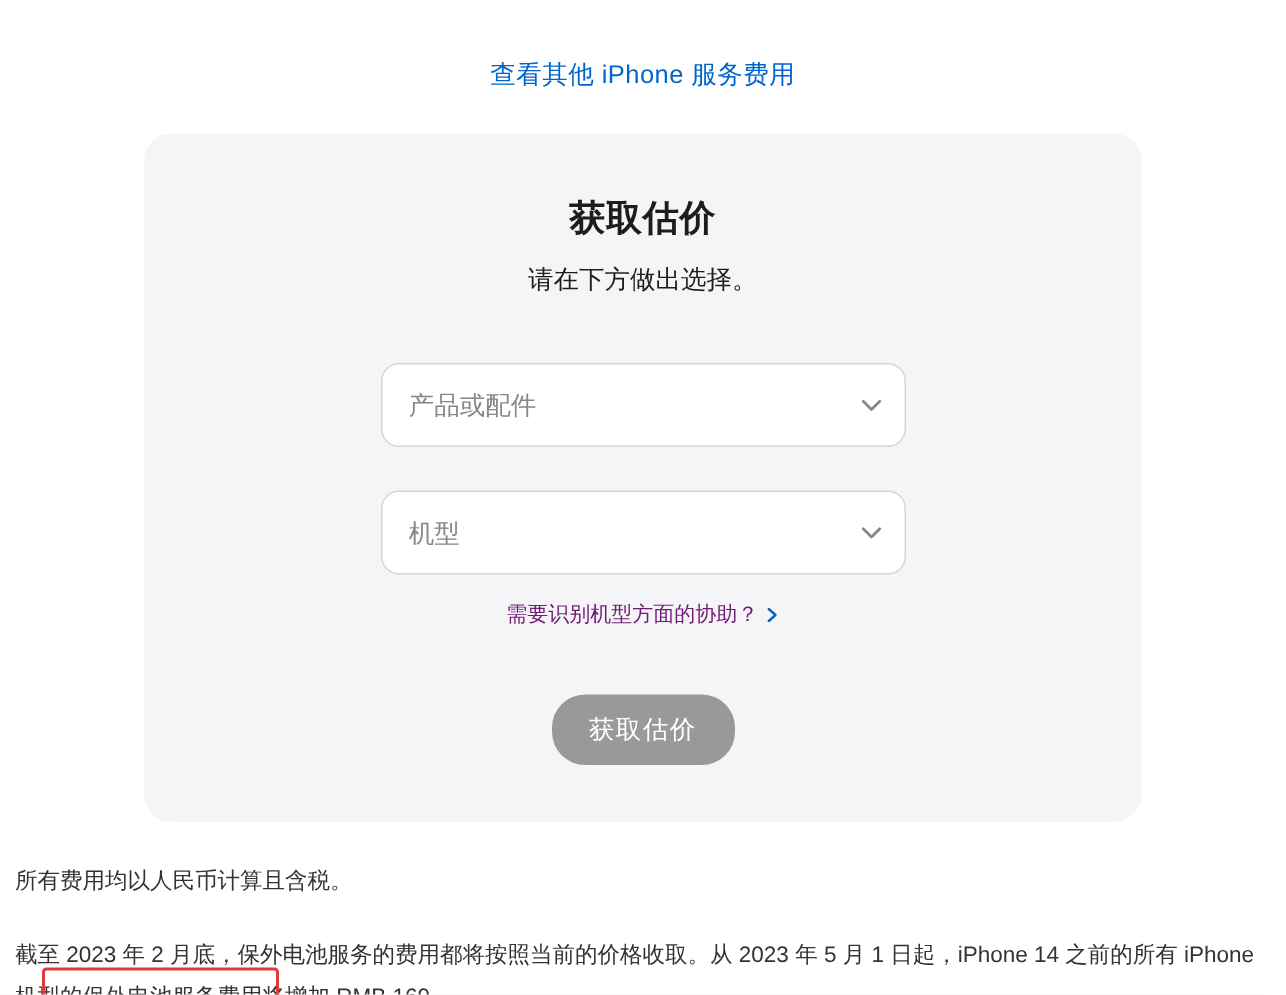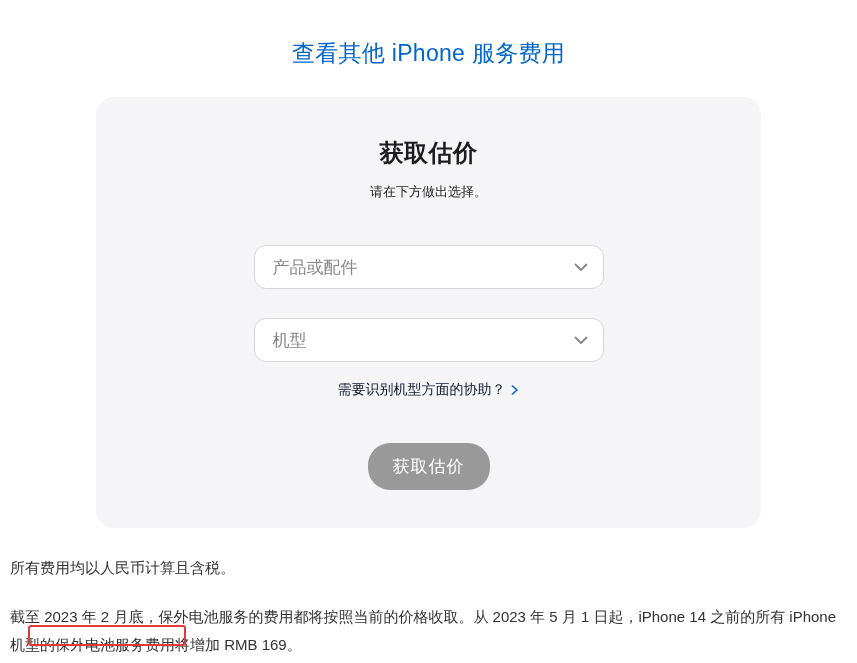--- a/index.html
+++ b/index.html
@@ -15,52 +15,52 @@
       color: #1d1d1f;
     }
     .top-link {
       text-align: center;
       padding-top: 38px;
       padding-bottom: 28px;
     }
     .top-link a {
       color: #0066cc;
       text-decoration: none;
-      font-size: 23px;
+      font-size: 17px;
       font-weight: 400;
       letter-spacing: 0.3px;
     }
     .card {
       background: #f5f5f7;
       border-radius: 18px;
       width: 665px;
       margin: 0 auto;
       padding: 40px 40px 38px 40px;
       text-align: center;
     }
     .card-title {
       font-size: 24px;
       font-weight: 600;
       color: #1d1d1f;
       margin-bottom: 14px;
       letter-spacing: 0.5px;
     }
     .card-subtitle {
-      font-size: 13px;
+      font-size: 17px;
       color: #1d1d1f;
       margin-bottom: 44px;
     }
     .select-wrap {
       width: 350px;
       margin: 0 auto;
       position: relative;
     }
     .select-field {
       width: 100%;
-      height: 44px;
+      height: 56px;
       background: #ffffff;
       border: 1px solid #d6d6d6;
       border-radius: 12px;
       padding: 0 44px 0 18px;
       font-size: 17px;
       color: #86868b;
       text-align: left;
       cursor: pointer;
       display: flex;
       align-items: center;
@@ -79,21 +79,21 @@
     .chevron-down svg {
       width: 14px;
       height: 14px;
       display: block;
     }
     .help-link {
       margin-top: 18px;
       margin-bottom: 44px;
     }
     .help-link a {
-      color: #0f172a;
+      color: #701a75;
       text-decoration: none;
       font-size: 14px;
     }
     .help-link .chev-right {
       display: inline-block;
       margin-left: 2px;
       vertical-align: middle;
     }
     .help-link .chev-right svg {
       width: 8px;

